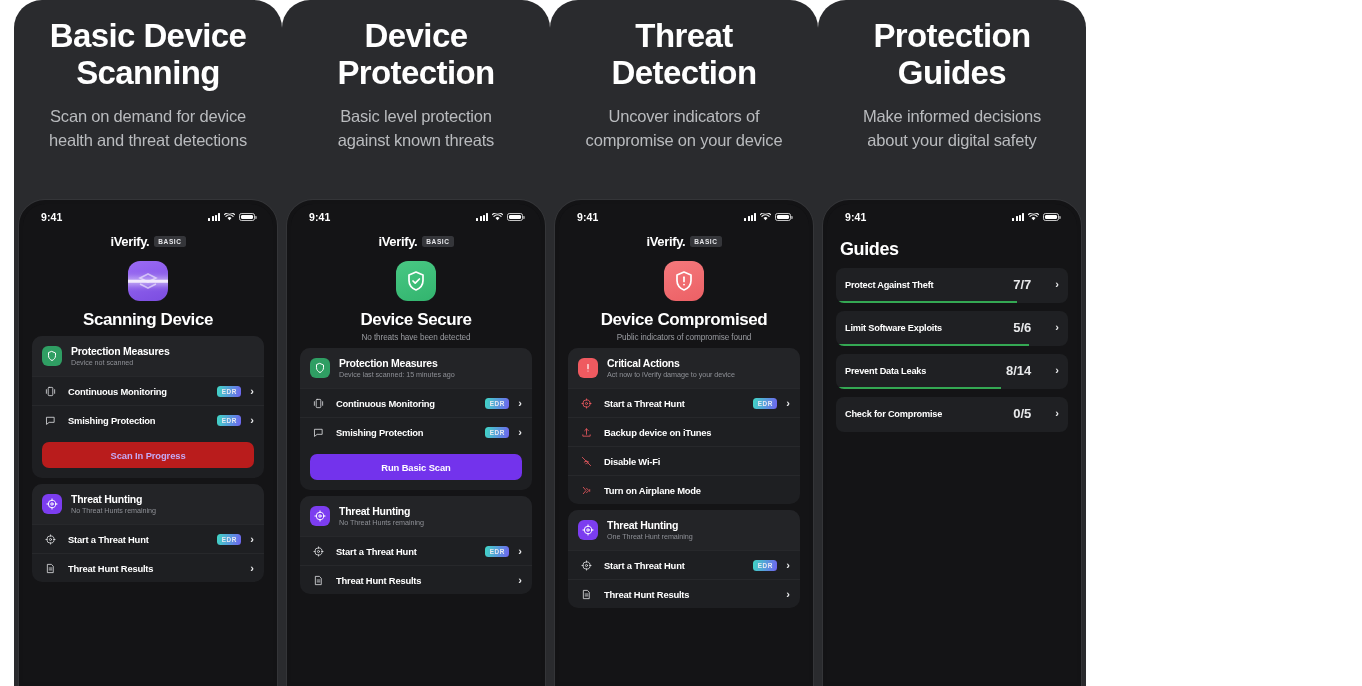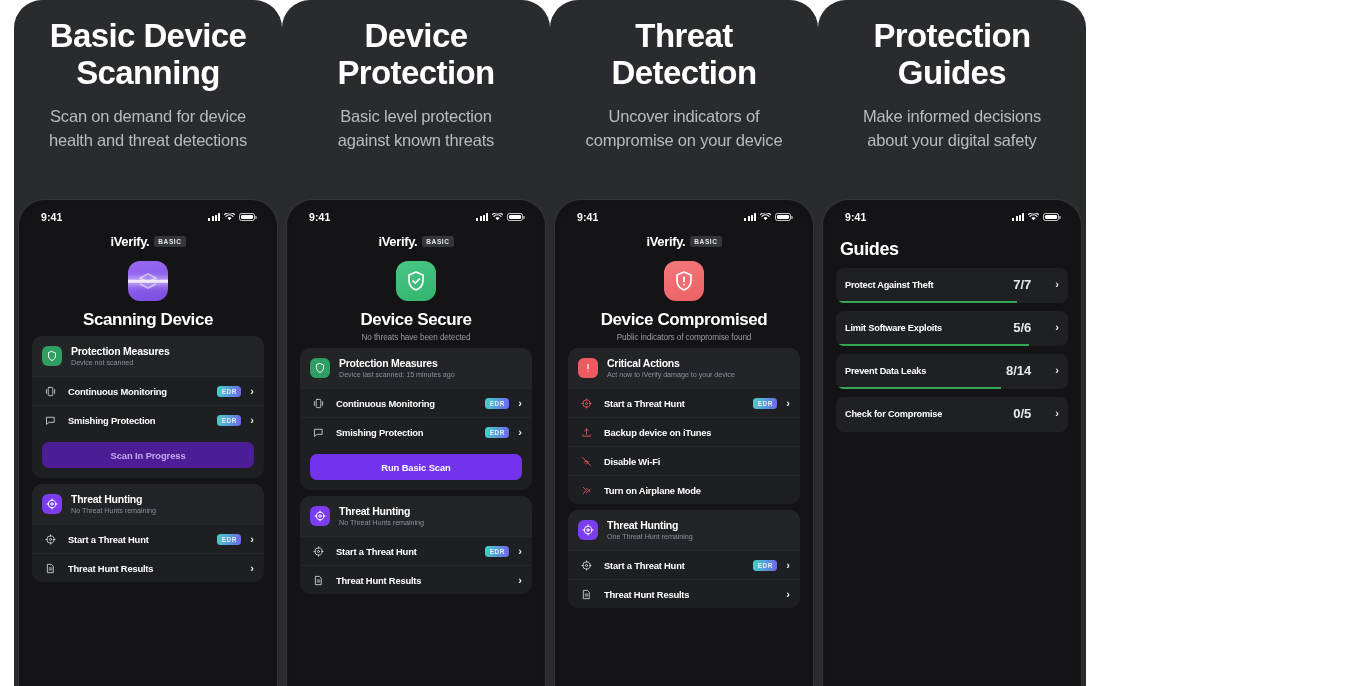--- a/index.html
+++ b/index.html
@@ -191,21 +191,21 @@
   }
   .chev { color:#e9eaec; font-size:11px; line-height:1; flex:0 0 auto; font-weight:bold; }
 
   .cta {
     margin:8px 10px 10px;
     height:26px; border-radius:7px;
     display:flex; align-items:center; justify-content:center;
     background:#7333ec;
     color:#ffffff; font-size:9.4px; font-weight:bold; letter-spacing:-0.1px;
   }
-  .cta.progress { background:#4c1d95; color:#c5aaf5; }
+  .cta.progress { background:#b91c1c; color:#c5aaf5; }
 
   
   .guides-title {
     color:#fff; font-size:18px; font-weight:bold;
     letter-spacing:-0.4px; padding:9px 4px 0;
   }
   .guide {
     background:#1f2023;
     border-radius:8px;
     margin-top:8px;

